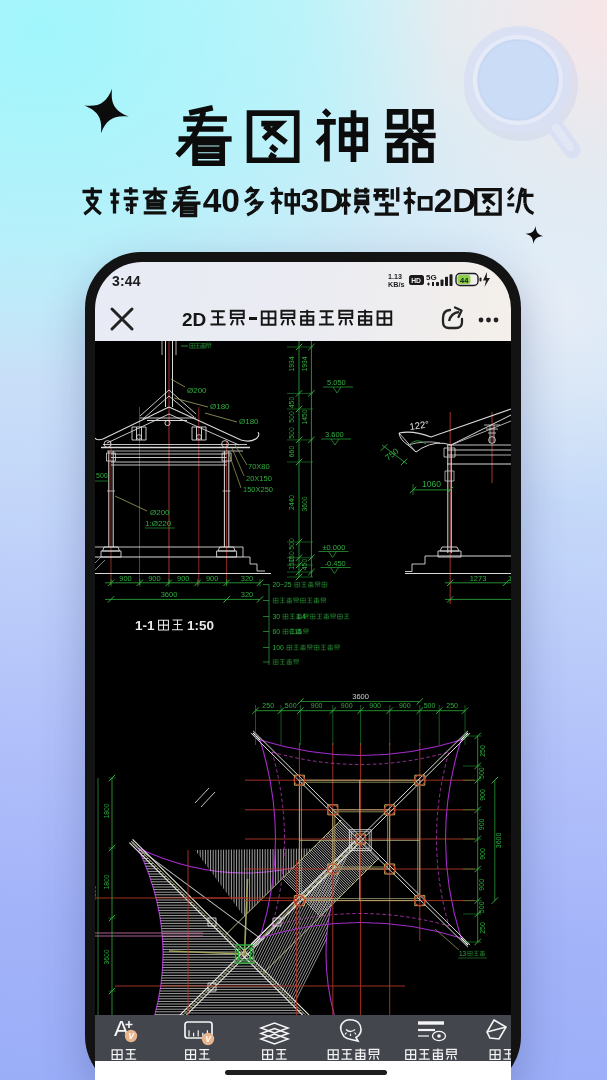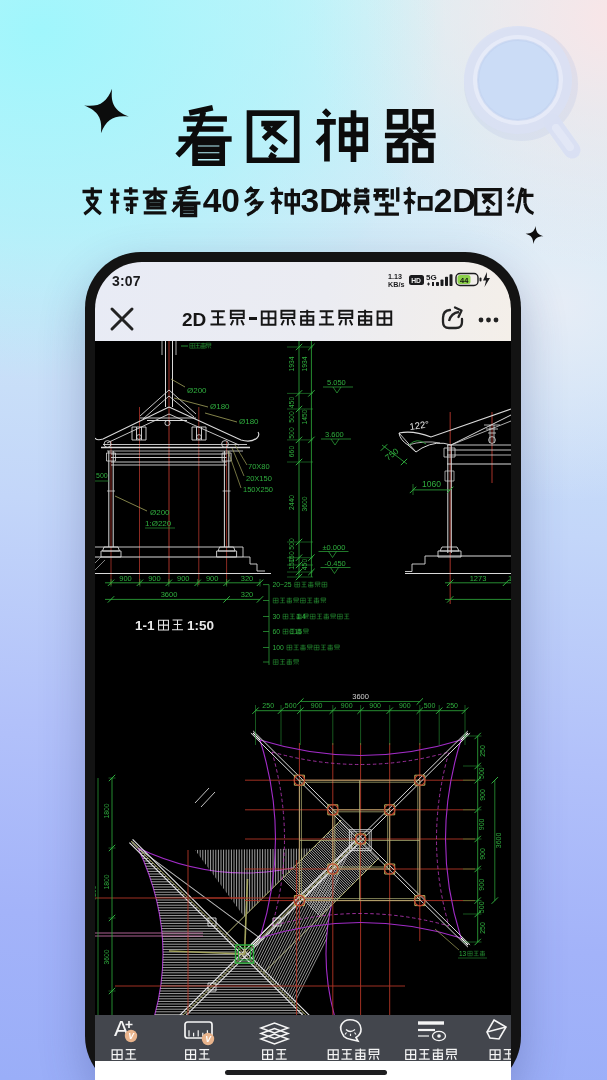--- a/index.html
+++ b/index.html
@@ -58,21 +58,21 @@
       <path d="M0,-9 C0.8,-3.2 3.2,-0.8 9,0 C3.2,0.8 0.8,3.2 0,9 C-0.8,3.2 -3.2,0.8 -9,0 C-3.2,-0.8 -0.8,-3.2 0,-9 Z" fill="#0c0c0c"></path>
     </g>
   </svg>
 
 <div class="phone">
 
 <div class="screen">
 
 <div class="shead"></div>
 
-<div class="clock">3:07</div>
+<div class="clock">3:44</div>
 
 <svg width="416" height="79" style="position:absolute;left:0;top:0" viewBox="0 0 416 79">
         <text x="293" y="17" font-size="7.2" font-weight="bold" fill="#1b1b1d">1.13</text>
         <text x="293" y="25" font-size="7.2" font-weight="bold" fill="#1b1b1d">KB/s</text>
         <rect x="314" y="13" width="15" height="10" rx="2.5" fill="#1b1b1d"></rect>
         <text x="316.2" y="21" font-size="6.8" font-weight="bold" fill="#efefef">HD</text>
         <text x="331" y="17.5" font-size="8" font-weight="bold" fill="#1b1b1d">5G</text>
         <path d="M332,22 l3,0 M333.5,20.5 l0,3" stroke="#1b1b1d" stroke-width="1"></path>
         <rect x="337" y="20" width="2" height="4" fill="#1b1b1d"></rect>
         <rect x="341" y="20.0" width="3" height="4.0" rx="0.8" fill="#1b1b1d"></rect>

